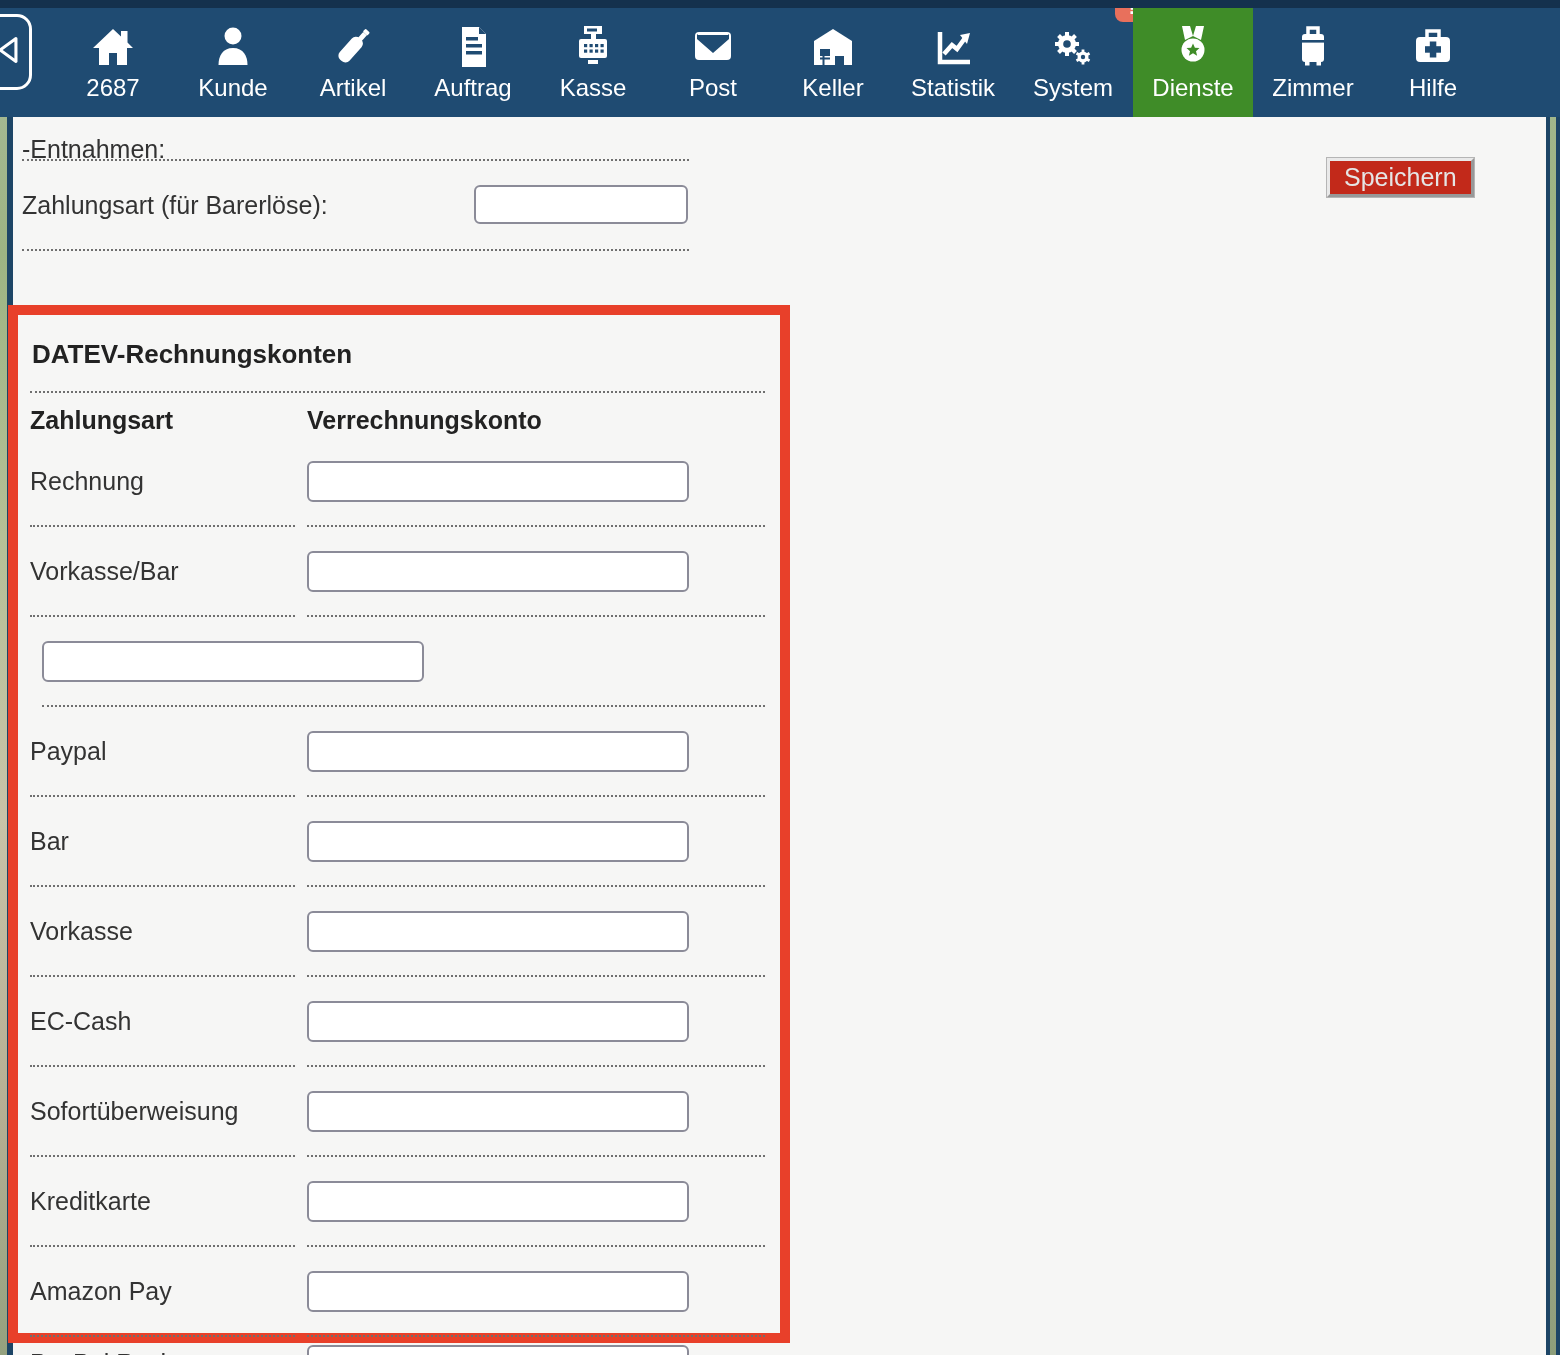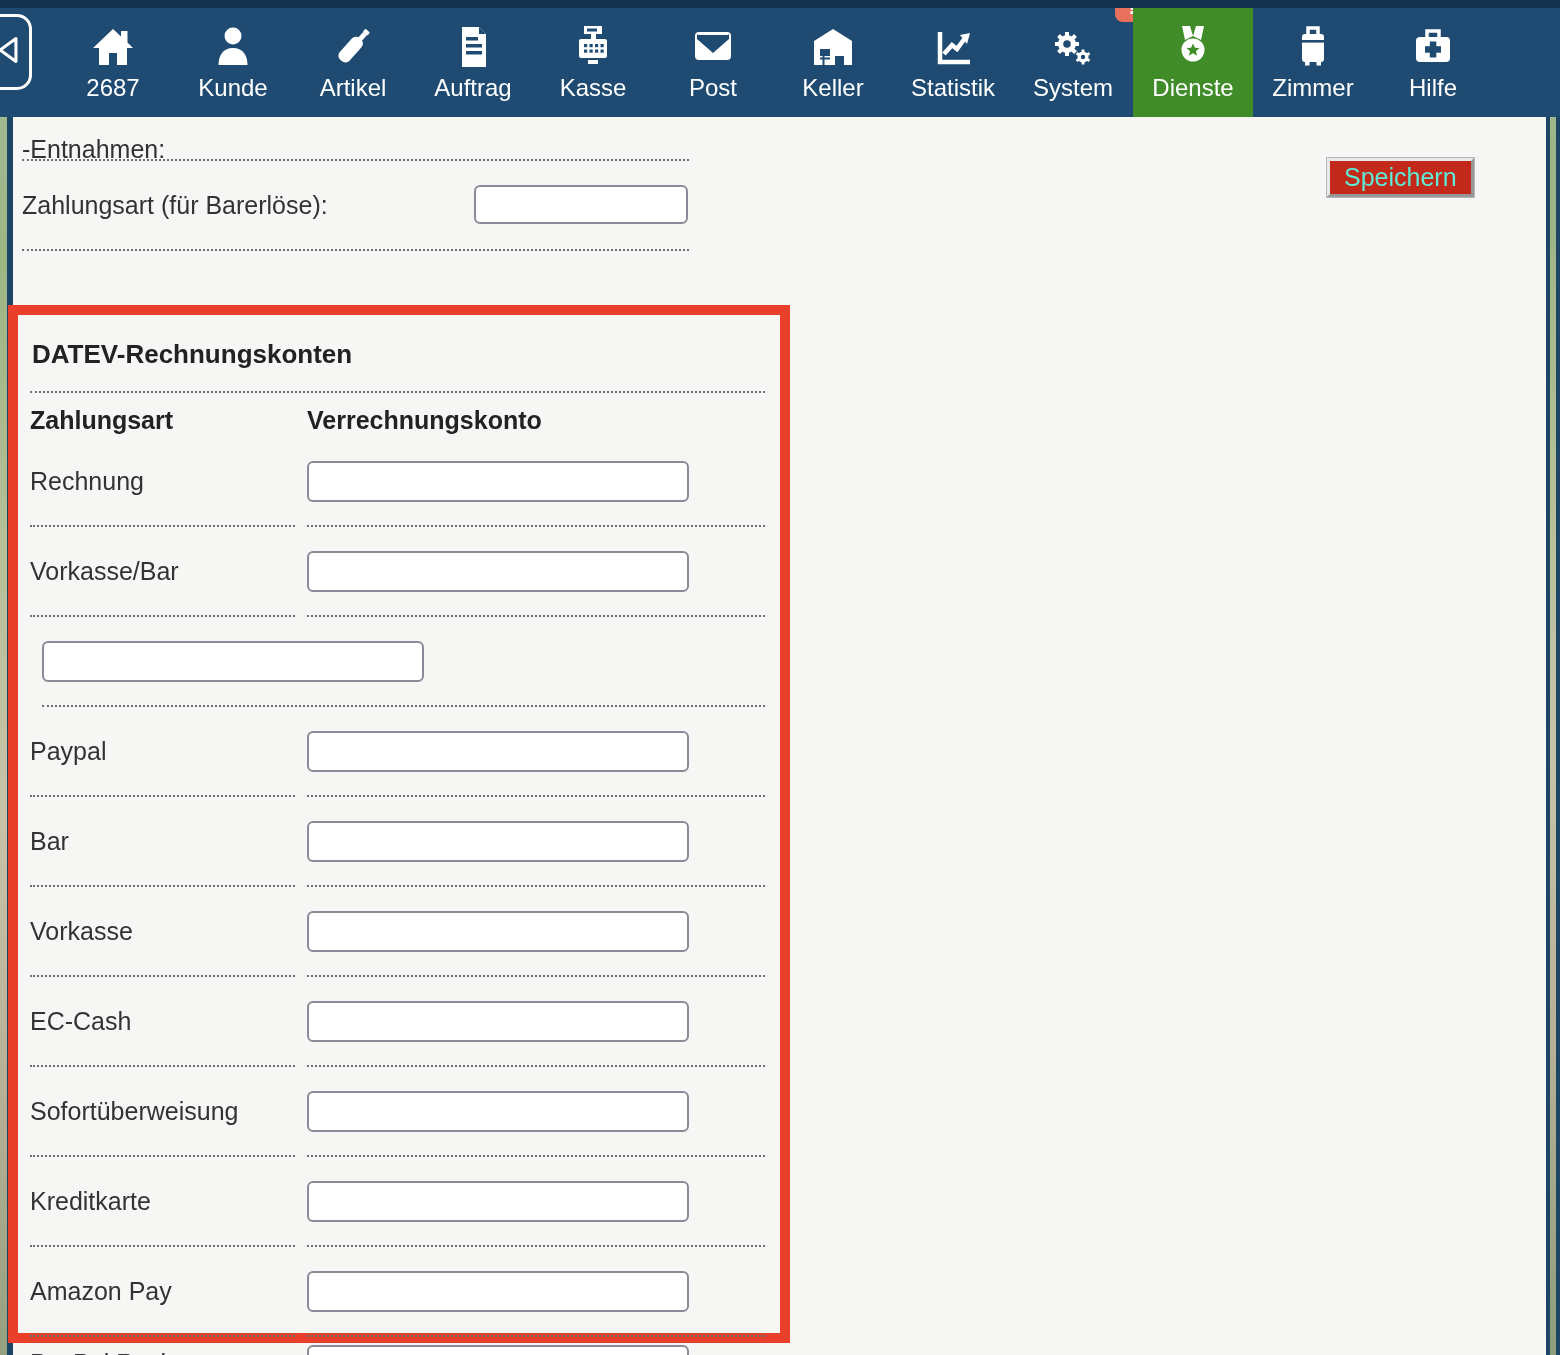--- a/index.html
+++ b/index.html
@@ -36,21 +36,21 @@
   .right-edge{position:absolute;right:0;top:117px;width:4px;height:1238px;background:var(--border-navy);}
 
   .cut-label{position:absolute;left:9px;top:-10px;font-size:25px;color:var(--txt);margin-top:28px;}
   .dotted{border-bottom:2px dotted var(--dot);height:0;}
   .sep-top1{position:absolute;left:9px;top:42px;width:667px;}
   .sep-top2{position:absolute;left:9px;top:132px;width:667px;}
   .barerl-label{position:absolute;left:9px;top:74px;font-size:25px;color:var(--txt);}
   .txt{background:#fff;border:2px solid var(--inbrd);border-radius:6px;font-size:22px;color:#222;padding:0 8px;}
   .barerl-input{position:absolute;left:461px;top:68px;width:214px;height:39px;}
 
-  .save-btn{position:absolute;left:1314px;top:41px;height:39px;background:var(--btnred);color:#5eead4;
+  .save-btn{position:absolute;left:1314px;top:41px;height:39px;background:var(--btnred);color:#e5e5e5;
     font-family:"Liberation Sans", sans-serif;font-size:25px;padding:0 14px;
     border-style:solid;border-width:3px;border-color:#e9e9e9 #989898 #989898 #e9e9e9;
     outline:1px solid #b5b5b5;cursor:pointer;}
 
   
   .redbox{position:absolute;left:8px;top:305px;width:782px;height:1038px;border:10px solid var(--red);
     z-index:5;padding:17px 15px 0 12px;background:transparent;}
   .dv-title{margin:7px 0 0 2px;font-size:26px;font-weight:bold;color:#222;}
   .dv-sep1{margin-top:21px;width:735px;}
   .dv-head{display:flex;margin-top:13px;}

